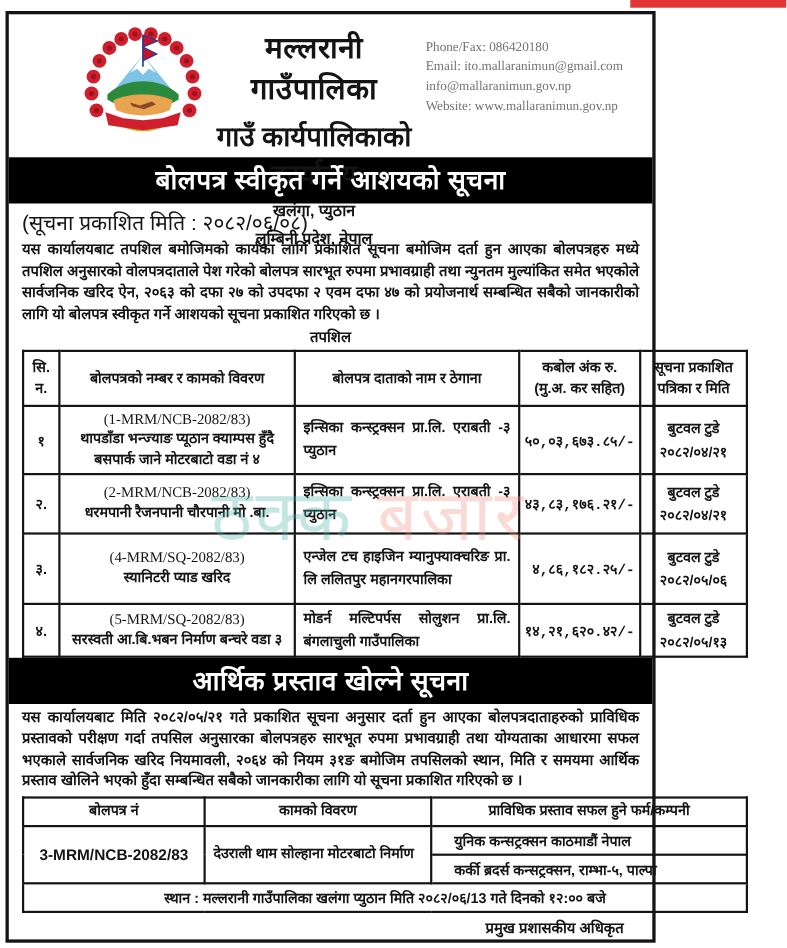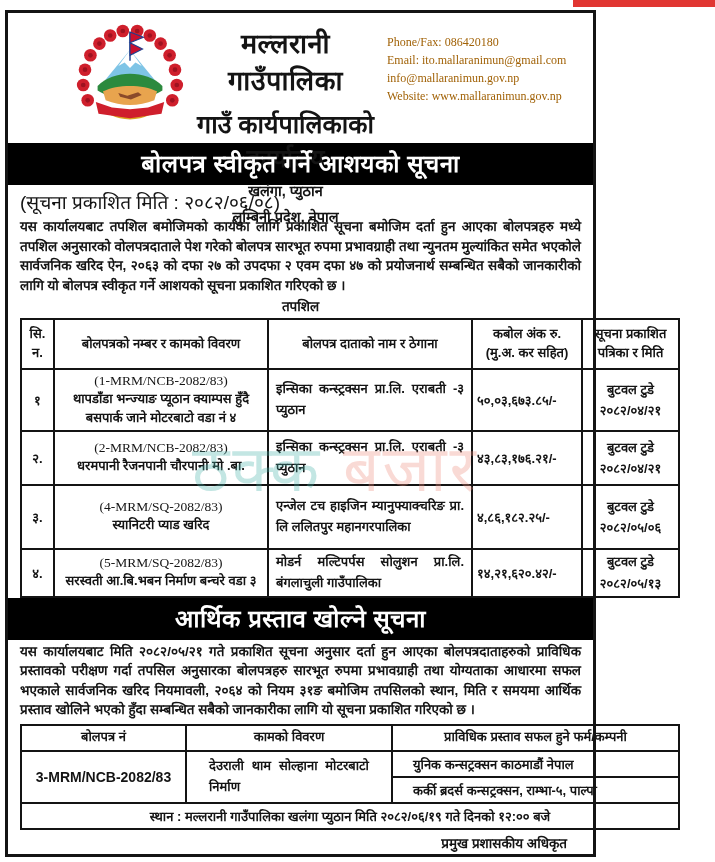--- a/index.html
+++ b/index.html
@@ -16,21 +16,21 @@
   
   .doc-header { display:flex; align-items:flex-start; height:130px; padding:7px 8px 4px 12px; }
   .logo-wrap { width:108px; height:112px; margin-left:56px; flex:none; }
   .titles { flex:1; text-align:center; padding-top:4px; }
   .title-main   { font-size:27px; font-weight:bold; letter-spacing:.5px; }
   .title-office { font-size:25px; font-weight:bold; margin-top:8px; }
   .title-addr   { font-size:14.5px; font-weight:bold; margin-top:6px; }
   .contact {
     width:198px; flex:none; padding-top:13px;
     font-family:"Liberation Serif","DejaVu Serif",serif;
-    font-size:12px; line-height:1.5; color:#a16207;
+    font-size:12px; line-height:1.5; color:#737373;
   }
   
   .banner {
     background:#000; color:#fff; text-align:center;
     font-size:24px; font-weight:bold; padding:3px 0 6px; letter-spacing:.5px;
   }
   
   .section { padding:2px 12px 0 12px; }
   .date-line { text-align:left; font-weight:normal; font-size:19px; margin:2px 2px 2px 0; }
   .body-text { font-size:13.5px; font-weight:bold; line-height:19.5px; text-align:justify; }
@@ -43,31 +43,31 @@
   .t1 .col-tn  { width:214px; }
   .t1 .col-bd  { width:204px; }
   .t1 .col-am  { width:110px; }
   .t1 .col-pb  { width:97px; }
   .t1 th { height:50px; }
   .cell-sn { text-align:center; }
   .cell-tender { text-align:center; }
   .tender-no { font-family:"Liberation Serif","DejaVu Serif",serif; font-weight:normal; font-size:13.5px; }
   .work-desc { font-size:13px; line-height:1.5; }
   .cell-bidder { text-align:justify; line-height:1.6; padding:2px 7px; }
-  .cell-amount { text-align:left; }
+  .cell-amount { text-align:right;font-family:Liberation Mono, monospace; }
   .cell-pub { text-align:center; white-space:pre-line; line-height:1.65; }
   .r1 td { height:62px; } .r2 td { height:54px; } .r3 td { height:64px; } .r4 td { height:44px; }
   .t2 { margin-top:4px; }
   .t2 .col-no { width:165px; }
   .t2 .col-wk { width:206px; }
   .t2 .col-fm { width:287px; }
   .t2 th { height:26px; }
   .t2 td { height:26px; }
   .cell-no { text-align:center; font-size:14px; }
-  .cell-work { text-align:justify; line-height:1.6; padding:2px 22px; }
+  .cell-work { text-align:justify; line-height:1.6; padding:2px 7px; }
   .cell-firm { text-align:left; padding:2px 20px; }
   .cell-venue { text-align:center; height:26px; }
   .signature { text-align:right; font-weight:bold; font-size:13.5px; padding:4px 14px 0 0; }
   
   .watermark {
     position:absolute; left:192px; top:423px; z-index:5;
     font-size:64px; font-weight:normal; opacity:.32; letter-spacing:3px;
     pointer-events:none; white-space:nowrap;
   }
   .wm-1 { color:#49b2aa; } .wm-2 { color:#ef8d7e; }
@@ -240,21 +240,21 @@
       </tr>
       <tr>
         <td class="cell-no" rowspan="2">3-MRM/NCB-2082/83</td>
         <td class="cell-work" rowspan="2">देउराली थाम सोल्हाना मोटरबाटो निर्माण</td>
         <td class="cell-firm">युनिक कन्सट्रक्सन काठमाडौं नेपाल</td>
       </tr>
       <tr>
         <td class="cell-firm">कर्की ब्रदर्स कन्सट्रक्सन, राम्भा-५, पाल्पा</td>
       </tr>
       <tr>
-        <td class="cell-venue" colspan="3">स्थान : मल्लरानी गाउँपालिका खलंगा प्युठान मिति २०८२/०६/१९ गते दिनको १२:०० बजे</td>
+        <td class="cell-venue" colspan="3">स्थान : मल्लरानी गाउँपालिका खलंगा प्युठान मिति २०८२/०६/13 गते दिनको १२:०० बजे</td>
       </tr>
     </tbody>
       </table>
 
     <div class="signature">प्रमुख प्रशासकीय अधिकृत</div>
   </div>
 
 </div>
 
 <div class="watermark">

